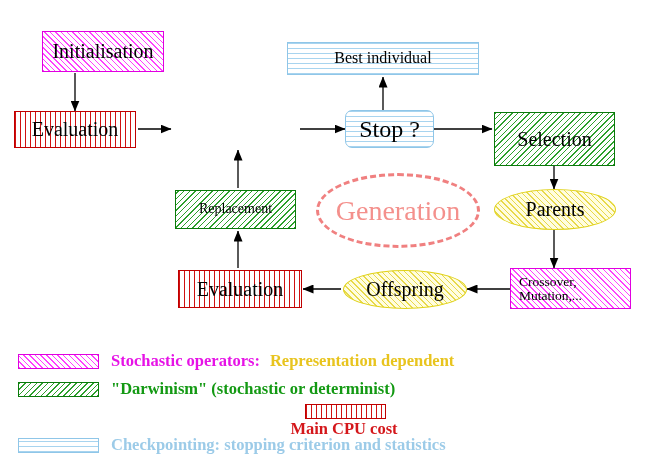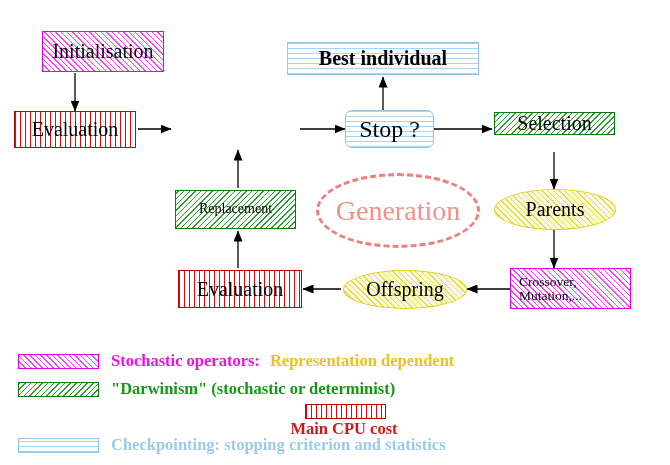--- a/index.html
+++ b/index.html
@@ -94,24 +94,24 @@
   <div class="node hatch-red" style="left:14px;top:111px;width:122px;height:37px;">
     <span class="lbl" style="font-size:20px;">Evaluation</span>
   </div>
 
 
   <div class="node hatch-blue rounded" style="left:345px;top:110px;width:89px;height:38px;">
     <span class="lbl" style="font-size:24px;">Stop ?</span>
   </div>
 
   <div class="node hatch-blue" style="left:287px;top:42px;width:192px;height:33px;">
-    <span class="lbl" style="font-size:20px;font-weight:bold;">Best individual</span>
+    <span class="lbl" style="font-size:16px;">Best individual</span>
   </div>
 
-  <div class="node hatch-green" style="left:494px;top:112px;width:121px;height:23px;">
+  <div class="node hatch-green" style="left:494px;top:112px;width:121px;height:54px;">
     <span class="lbl" style="font-size:20px;">Selection</span>
   </div>
 
   <div class="node hatch-yellow ellipse" style="left:494px;top:189px;width:122px;height:41px;">
     <span class="lbl" style="font-size:20px;">Parents</span>
   </div>
 
   <div class="node hatch-magenta" style="left:510px;top:268px;width:121px;height:41px;
               align-items:center;justify-content:flex-start;">
     <span class="lbl" style="font-size:13.5px;text-align:left;padding-left:8px;">

